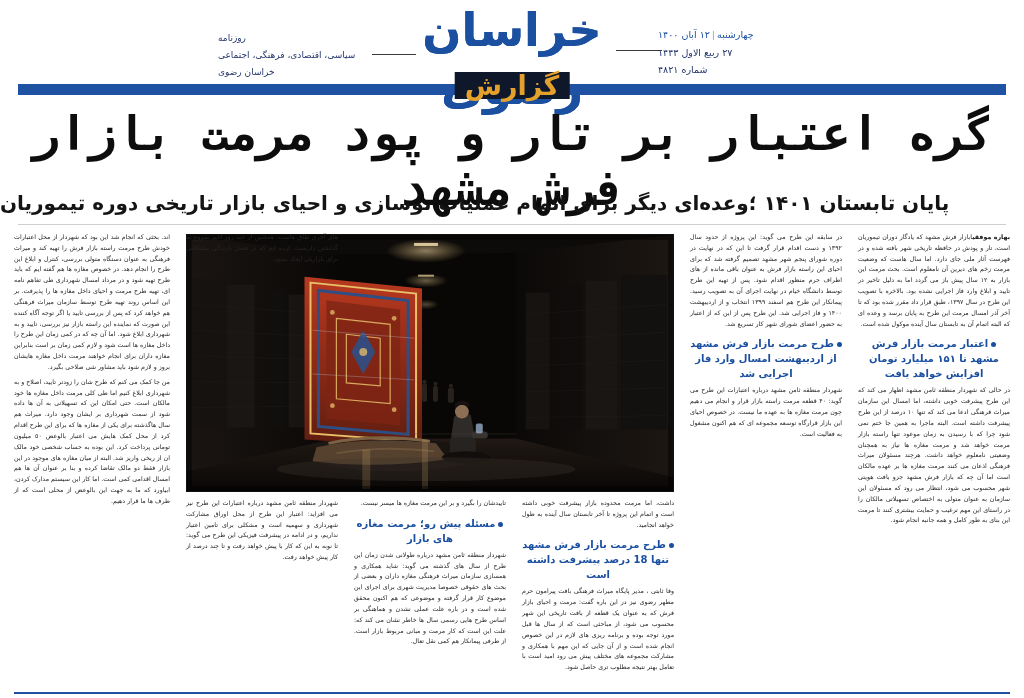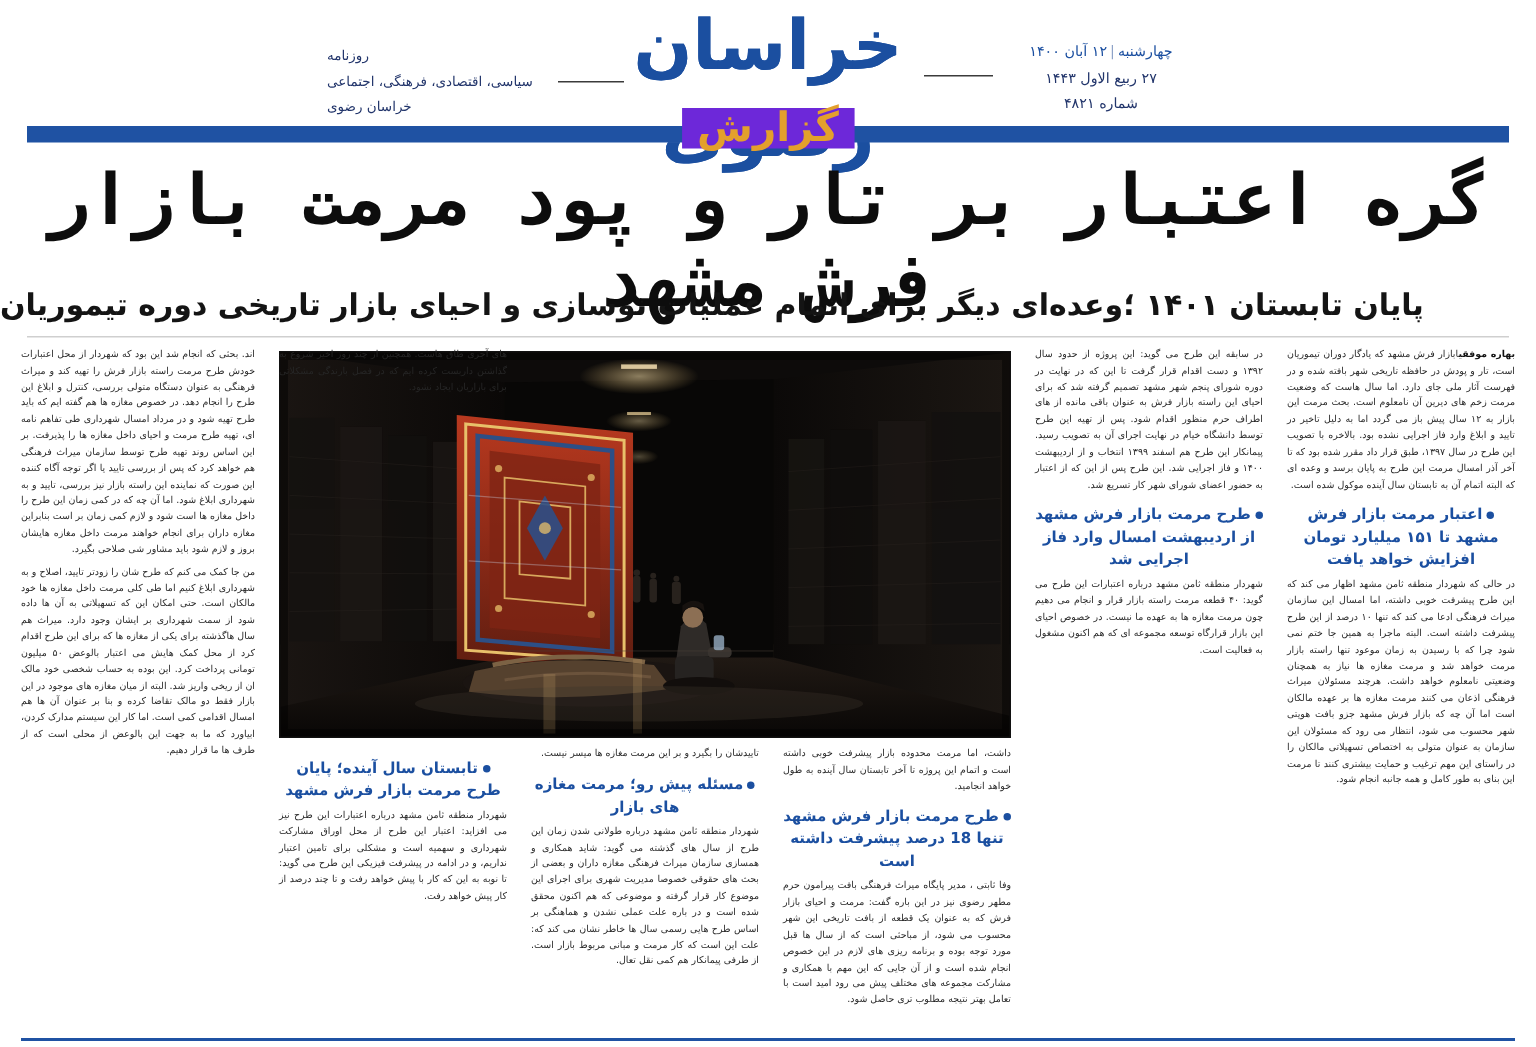--- a/index.html
+++ b/index.html
@@ -42,21 +42,21 @@
     letter-spacing: -1px;
     font-family: "DejaVu Sans", sans-serif;
     text-shadow: 0 0 0.4px #1b4fa0;
   }
 
   .date-block {
     position: absolute;
     top: 26px;
     right: 214px;
     width: 152px;
-    text-align: center;
+    text-align: left;
     direction: rtl;
     color: #22356b;
     font-size: 9.5px;
     line-height: 1.85;
   }
   .date-block .d-main { color: #1b4fa0; }
   .date-block .sep { color: #8da2c8; padding: 0 2px; }
 
   .date-rule {
     position: absolute;
@@ -106,21 +106,21 @@
   .section-label {
     position: absolute;
     top: -12px;
     left: 50%;
     transform: translateX(-50%);
     font-size: 27px;
     font-weight: bold;
     color: #e3a02c;
     line-height: 1;
     padding: 0 10px;
-    background: #6d28d9;
+    background: #0f172a;
     font-family: "DejaVu Sans", sans-serif;
   }
 
   
   .headline {
     position: absolute;
     top: 110px;
     left: 0;
     width: 1024px;
     text-align: center;
@@ -442,21 +442,20 @@
         <p>وفا ثابتی ، مدیر پایگاه میراث فرهنگی بافت پیرامون حرم مطهر رضوی نیز در این باره گفت: مرمت و احیای بازار فرش که به عنوان یک قطعه از بافت تاریخی این شهر محسوب می شود، از مباحثی است که از سال ها قبل مورد توجه بوده و برنامه ریزی های لازم در این خصوص انجام شده است و از آن جایی که این مهم با همکاری و مشارکت مجموعه های مختلف پیش می رود امید است با تعامل بهتر نتیجه مطلوب تری حاصل شود.</p>
       </div>
 
       <div class="up-col u2">
         <p>تاییدشان را بگیرد و بر این مرمت مغازه ها میسر نیست.</p>
         <div class="subhead"><span class="bullet"></span><span>مسئله پیش رو؛ مرمت مغازه های بازار</span></div>
         <p>شهردار منطقه ثامن مشهد درباره طولانی شدن زمان این طرح از سال های گذشته می گوید: شاید همکاری و همسازی سازمان میراث فرهنگی مغازه داران و بعضی از بحث های حقوقی خصوصا مدیریت شهری برای اجرای این موضوع کار قرار گرفته و موضوعی که هم اکنون محقق شده است و در باره علت عملی نشدن و هماهنگی بر اساس طرح هایی رسمی سال ها خاطر نشان می کند که: علت این است که کار مرمت و مبانی مربوط بازار است. از طرفی پیمانکار هم کمی نقل تعال.</p>
       </div>
 
       <div class="up-col u3">
-        <div class="subhead"><span class="bullet"></span><span>تابستان سال آینده؛ پایان طرح مرمت بازار فرش مشهد</span></div>
         <p>شهردار منطقه ثامن مشهد درباره اعتبارات این طرح نیز می افزاید: اعتبار این طرح از محل اوراق مشارکت شهرداری و سهمیه است و مشکلی برای تامین اعتبار نداریم، و در ادامه در پیشرفت فیزیکی این طرح می گوید: تا نوبه به این که کار با پیش خواهد رفت و تا چند درصد از کار پیش خواهد رفت.</p>
       </div>
     </div>
 
     <div class="col c6">
       <p>اند. بحثی که انجام شد این بود که شهردار از محل اعتبارات خودش طرح مرمت راسته بازار فرش را تهیه کند و میراث فرهنگی به عنوان دستگاه متولی بررسی، کنترل و ابلاغ این طرح را انجام دهد. در خصوص مغازه ها هم گفته ایم که باید طرح تهیه شود و در مرداد امسال شهرداری طی تفاهم نامه ای، تهیه طرح مرمت و احیای داخل مغازه ها را پذیرفت. بر این اساس روند تهیه طرح توسط سازمان میراث فرهنگی هم خواهد کرد که پس از بررسی تایید یا اگر توجه آگاه کننده این صورت که نماینده این راسته بازار نیز بررسی، تایید و به شهرداری ابلاغ شود. اما آن چه که در کمی زمان این طرح را داخل مغازه ها است شود و لازم کمی زمان بر است بنابراین مغازه داران برای انجام خواهند مرمت داخل مغازه هایشان بروز و لازم شود باید مشاور شی صلاحی بگیرد.</p>
       <p>من جا کمک می کنم که طرح شان را زودتر تایید، اصلاح و به شهرداری ابلاغ کنیم اما طی کلی مرمت داخل مغازه ها خود مالکان است. حتی امکان این که تسهیلاتی به آن ها داده شود از سمت شهرداری بر ایشان وجود دارد. میراث هم سال هاگذشته برای یکی از مغازه ها که برای این طرح اقدام کرد از محل کمک هایش می اعتبار بالوعض ۵۰ میلیون تومانی پرداخت کرد. این بوده به حساب شخصی خود مالک ان از ریخی واریز شد. البته از میان مغازه های موجود در این بازار فقط دو مالک تقاضا کرده و بنا بر عنوان آن ها هم امسال اقدامی کمی است. اما کار این سیستم مدارک کردن، ابیاورد که ما به جهت این بالوعض از محلی است که از طرف ها ما قرار دهیم.</p>
     </div>
 
     <div class="col c5">

